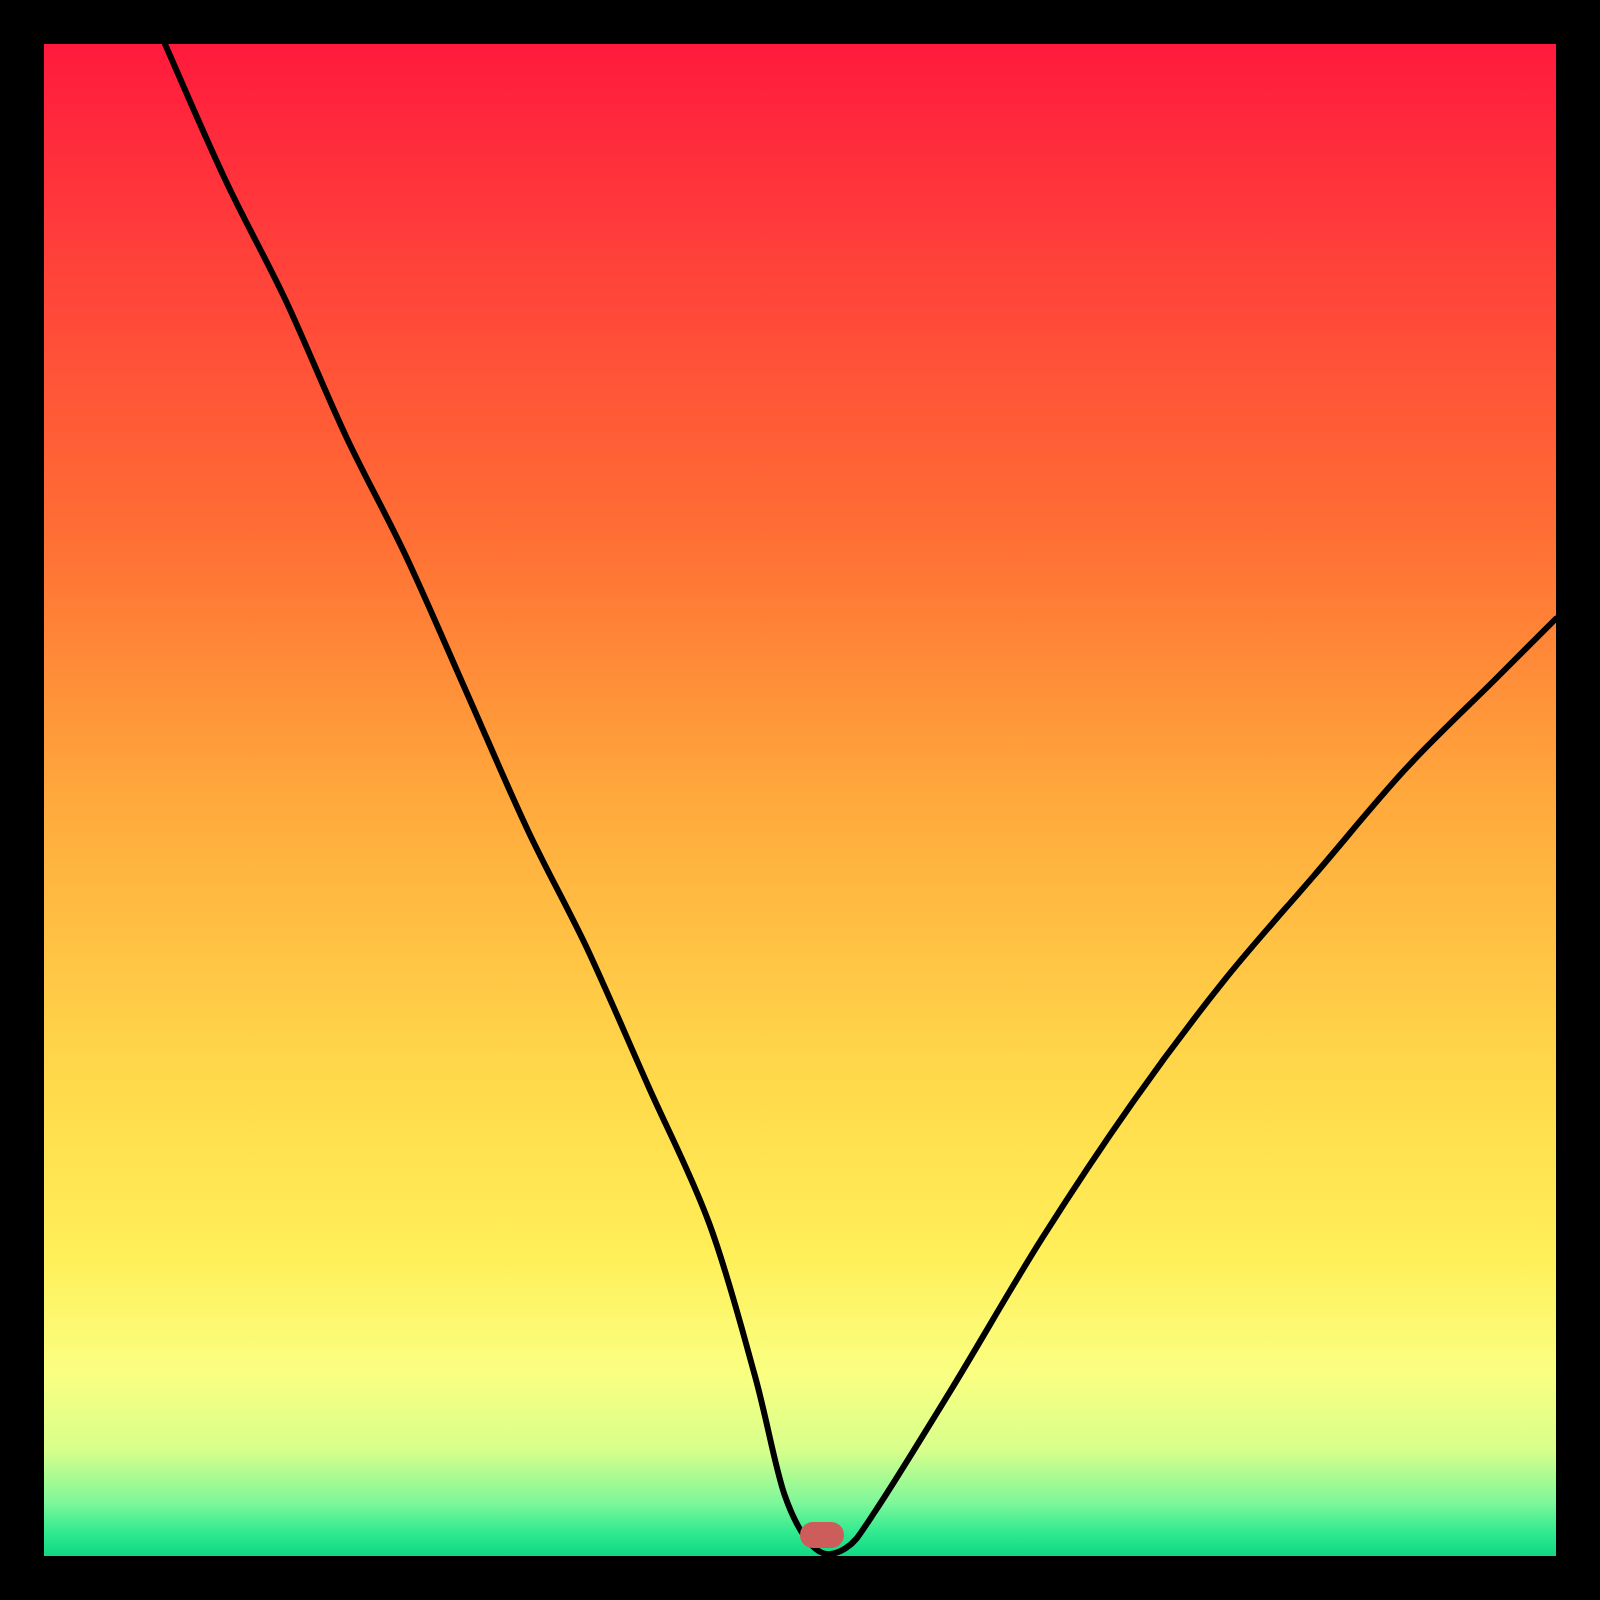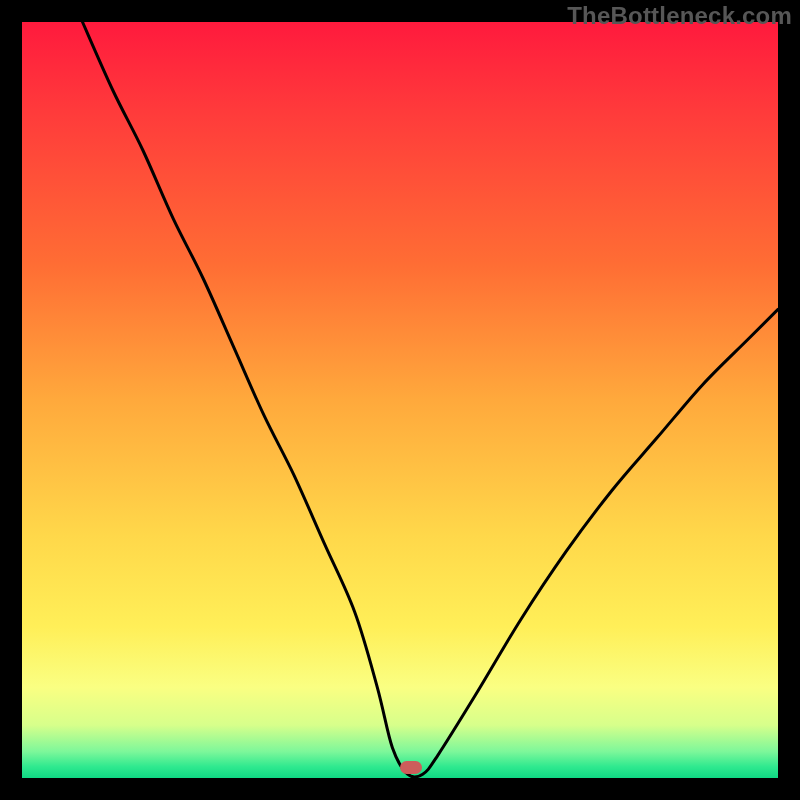--- a/index.html
+++ b/index.html
@@ -70,14 +70,13 @@
 <div class="frame">
   <div class="plot">
 
     <svg class="curve" viewBox="0 0 756 756" preserveAspectRatio="none">
       <path fill="none" stroke="#000" stroke-width="3" stroke-linecap="round" d="M 60.5 0.0 C 65.5 11.3, 80.6 46.6, 90.7 68.0 C 100.8 89.5, 110.9 107.1, 121.0 128.5 C 131.0 149.9, 141.1 175.1, 151.2 196.6 C 161.3 218.0, 171.4 235.6, 181.4 257.0 C 191.5 278.5, 201.6 302.4, 211.7 325.1 C 221.8 347.8, 231.8 371.7, 241.9 393.1 C 252.0 414.5, 262.1 432.2, 272.2 453.6 C 282.2 475.0, 292.3 499.0, 302.4 521.6 C 312.5 544.3, 323.8 565.7, 332.6 589.7 C 341.5 613.6, 349.0 642.6, 355.3 665.3 C 361.6 688.0, 365.4 711.3, 370.4 725.8 C 375.5 740.3, 380.5 747.8, 385.6 752.2 C 390.6 756.6, 395.6 755.4, 400.7 752.2 C 405.7 749.1, 407.0 746.6, 415.8 733.3 C 424.6 720.1, 439.7 695.5, 453.6 672.8 C 467.5 650.2, 483.8 621.2, 499.0 597.2 C 514.1 573.3, 529.2 550.6, 544.3 529.2 C 559.4 507.8, 574.6 487.6, 589.7 468.7 C 604.8 449.8, 619.9 433.4, 635.0 415.8 C 650.2 398.2, 665.3 379.3, 680.4 362.9 C 695.5 346.5, 713.2 330.1, 725.8 317.5 C 738.4 304.9, 751.0 292.3, 756.0 287.3" id="curvePath"></path>
     </svg>
 
     <div class="marker" id="marker" style="left: 378.34px; top: 739.416px;"></div>
 
   </div>
-  <div class="watermark">TheBottleneck.com</div>
 </div>
 
 </body></html>

